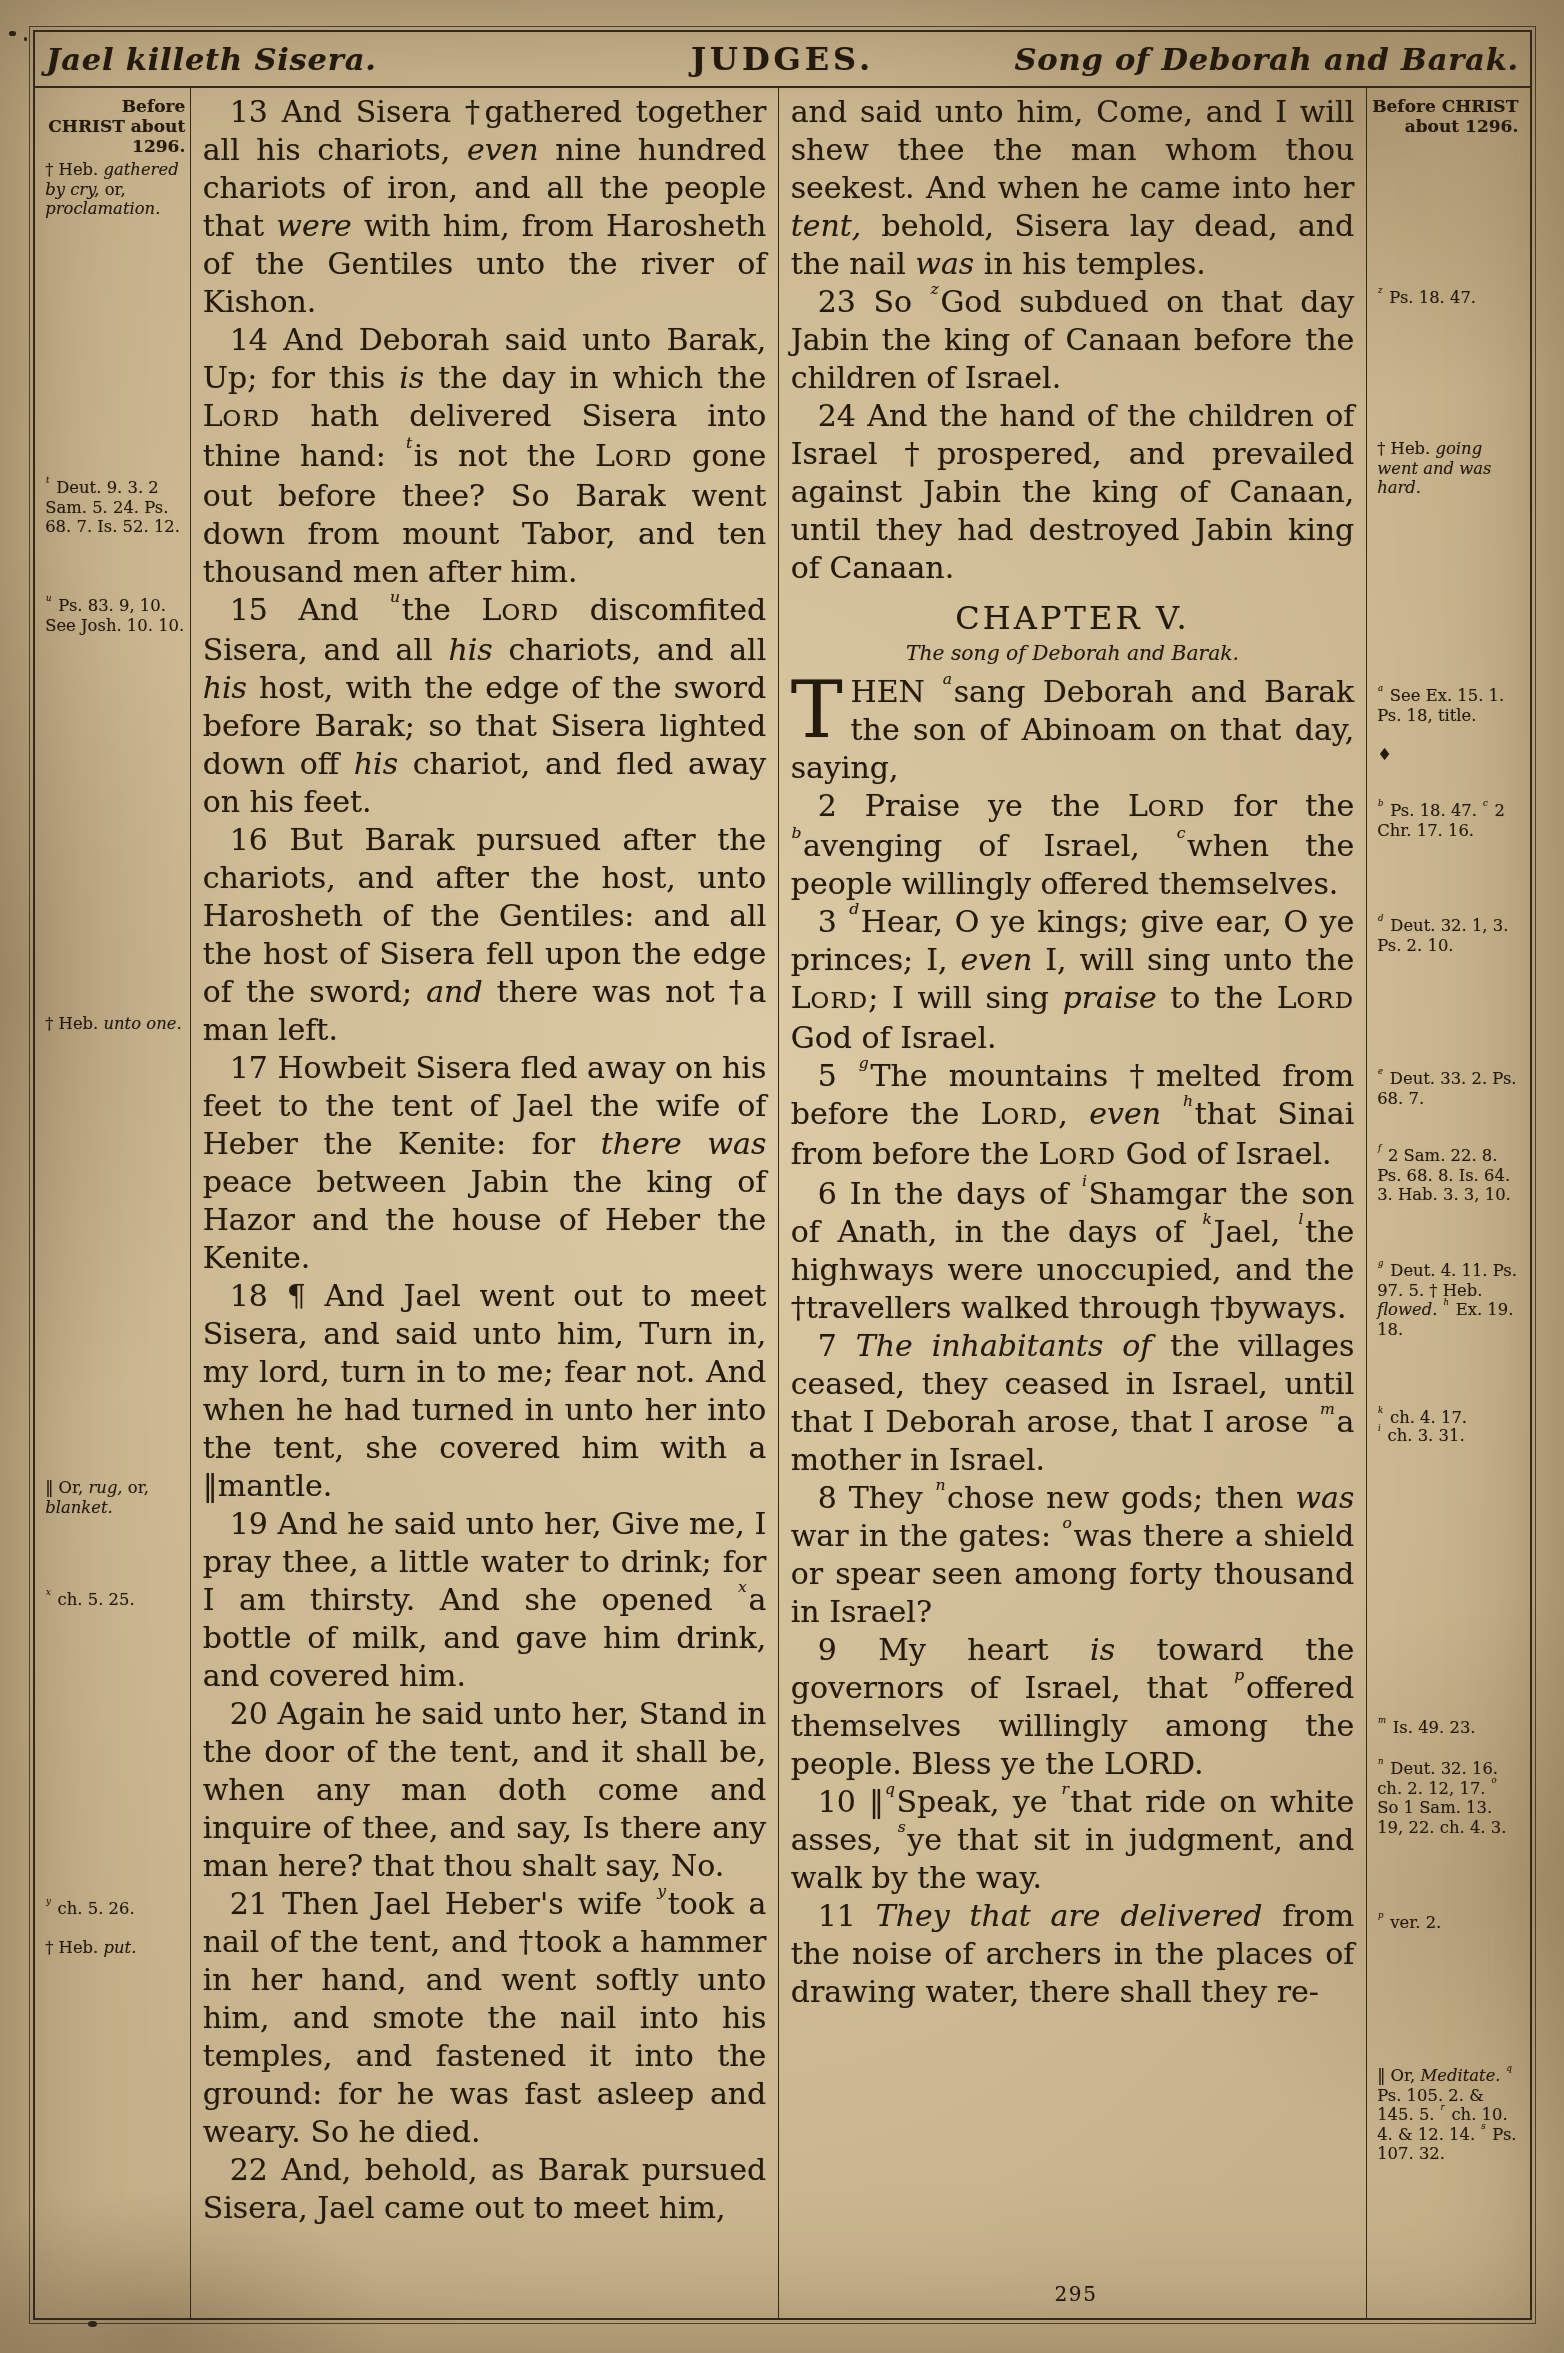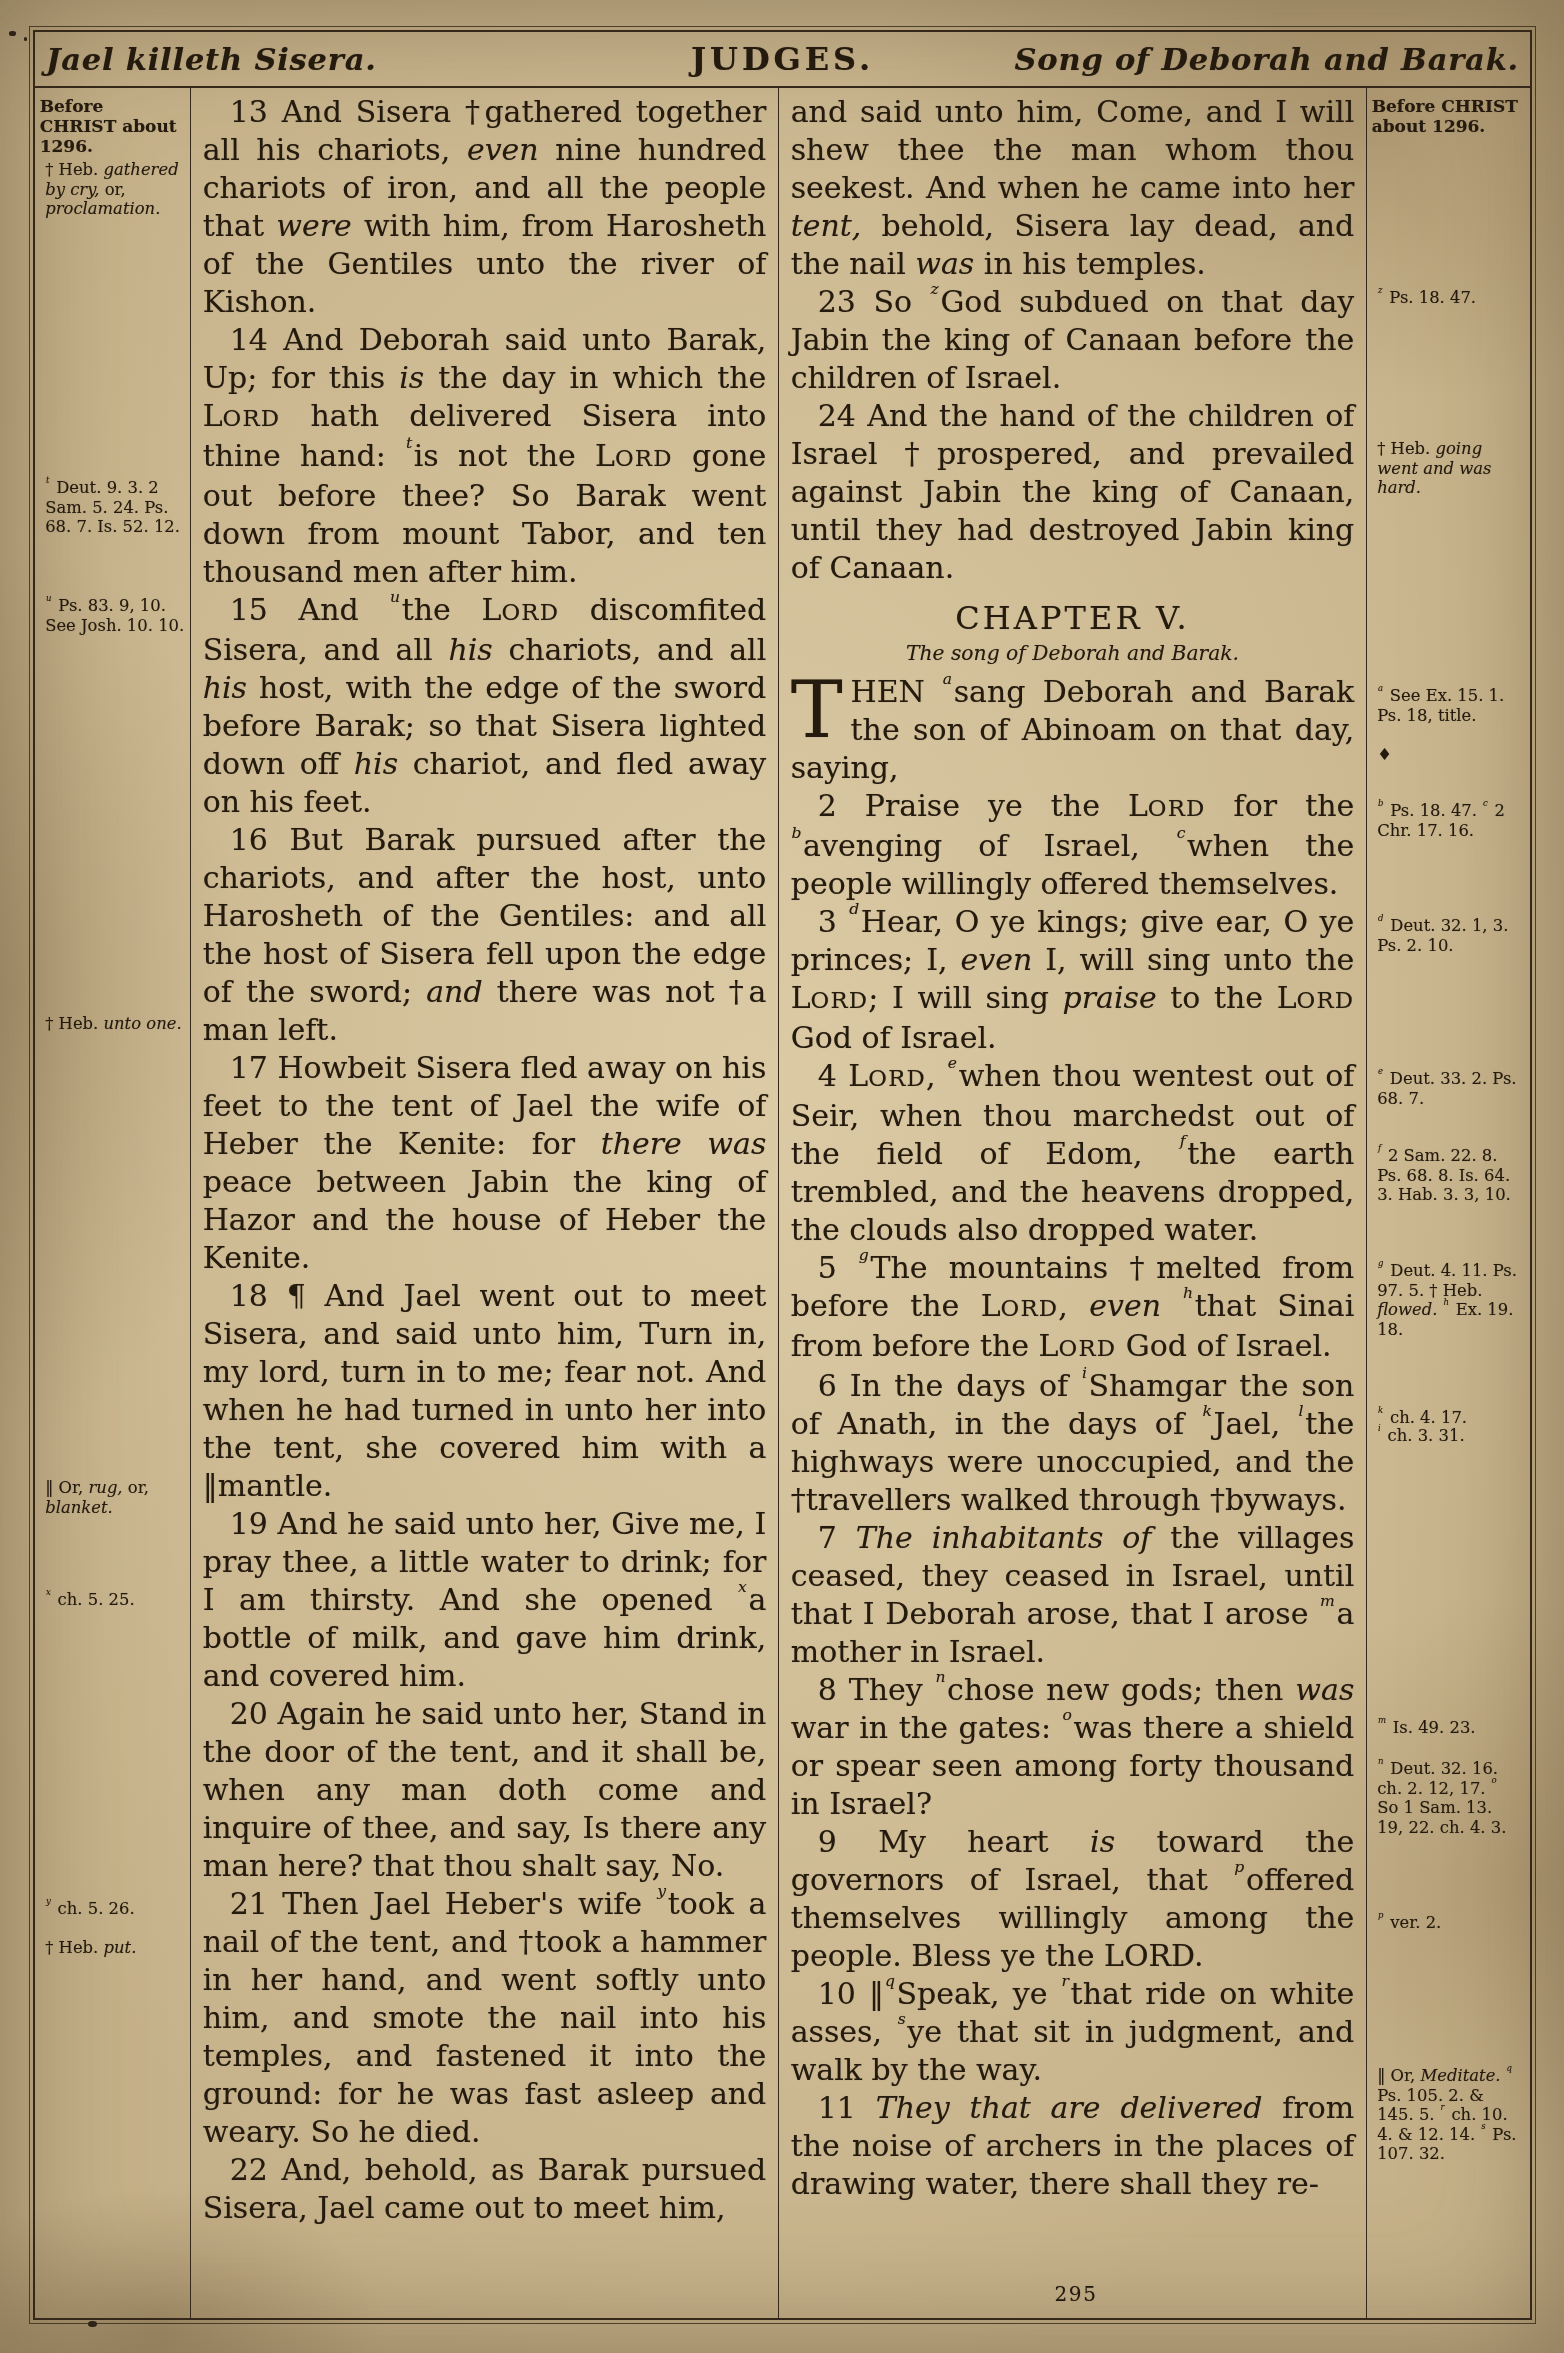--- a/index.html
+++ b/index.html
@@ -19,21 +19,21 @@
   }
   .frame{position:absolute;left:33px;right:33px;top:30px;bottom:34px;
     border:2.3px solid #35271a;outline:1.6px solid rgba(53,39,26,.8);outline-offset:3.1px;}
   .running-head{position:relative;height:56px;border-bottom:2.3px solid #35271a;
     display:flex;justify-content:space-between;align-items:center;padding:0 11px;}
   .rh-left,.rh-right{font-size:30.5px;font-weight:bold;font-style:italic;letter-spacing:0.8px;white-space:nowrap;z-index:1;}
   .rh-center{position:absolute;left:0;right:0;text-align:center;font-size:32px;font-weight:bold;letter-spacing:3.9px;}
   .columns{display:grid;grid-template-columns:156px 588px 588px 156px;height:2232px;}
   .margin-col{position:relative;font-size:16.4px;line-height:19.6px;}
   .mc-left,.tc-left,.tc-right{border-right:1.6px solid #35271a;}
-  .bc-heading{padding:7.8px 4.7px 0;text-align:left;font-size:17px;line-height:20.3px;font-weight:bold;}
+  .bc-heading{padding:7.8px 4.7px 0;text-align:right;font-size:17px;line-height:20.3px;font-weight:bold;}
   .notes{position:absolute;left:0;right:0;top:0;bottom:0;}
   .note{position:absolute;left:10.2px;right:4.7px;margin:0;}
   .text-col{font-size:30px;line-height:38px;padding:4.7px 11.7px 0;text-align:justify;overflow:hidden;}
   .verse{margin:0;text-indent:27px;}
   .no-indent{text-indent:0;}
   sup.ref{font-size:0.52em;font-style:italic;line-height:0;position:relative;top:-0.45em;margin:0 1.6px 0 0.8px;}
   .sc{font-size:0.76em;letter-spacing:1.2px;}
   .chapter-heading{margin:12.5px 0 4.7px;text-align:center;font-size:32px;font-weight:normal;letter-spacing:3.1px;text-indent:0;}
   .chapter-subtitle{margin:0 0 7.8px;text-align:center;font-style:italic;font-size:20.3px;line-height:23.5px;}
   .dropcap{float:left;font-size:78px;line-height:64px;padding:4.7px 7.8px 0 0;}
@@ -95,21 +95,20 @@
             <p class="verse">24 And the hand of the children of Israel †prospered, and prevailed against Jabin the king of Canaan, until they had destroyed Jabin king of Canaan.</p>
           </div>
         <h2 class="chapter-heading">CHAPTER V.</h2>
         <div class="chapter-subtitle">The song of Deborah and Barak.</div>
         <p class="verse no-indent">
           <span class="dropcap">T</span><span>HEN <sup class="ref">a</sup>sang Deborah and Barak the son of Abinoam on that day, saying,</span>
         </p>
         <div>
             <p class="verse">2 Praise ye the L<span class="sc">ORD</span> for the <sup class="ref">b</sup>avenging of Israel, <sup class="ref">c</sup>when the people willingly offered themselves.</p>
             <p class="verse">3 <sup class="ref">d</sup>Hear, O ye kings; give ear, O ye princes; I, <i>even</i> I, will sing unto the L<span class="sc">ORD</span>; I will sing <i>praise</i> to the L<span class="sc">ORD</span> God of Israel.</p>
-            <p class="verse">4 L<span class="sc">ORD</span>, <sup class="ref">e</sup>when thou wentest out of Seir, when thou marchedst out of the field of Edom, <sup class="ref">f</sup>the earth trembled, and the heavens dropped, the clouds also dropped water.</p>
             <p class="verse">5 <sup class="ref">g</sup>The mountains †melted from before the L<span class="sc">ORD</span>, <i>even</i> <sup class="ref">h</sup>that Sinai from before the L<span class="sc">ORD</span> God of Israel.</p>
             <p class="verse">6 In the days of <sup class="ref">i</sup>Shamgar the son of Anath, in the days of <sup class="ref">k</sup>Jael, <sup class="ref">l</sup>the highways were unoccupied, and the †travellers walked through †byways.</p>
             <p class="verse">7 <i>The inhabitants of</i> the villages ceased, they ceased in Israel, until that I Deborah arose, that I arose <sup class="ref">m</sup>a mother in Israel.</p>
             <p class="verse">8 They <sup class="ref">n</sup>chose new gods; then <i>was</i> war in the gates: <sup class="ref">o</sup>was there a shield or spear seen among forty thousand in Israel?</p>
             <p class="verse">9 My heart <i>is</i> toward the governors of Israel, that <sup class="ref">p</sup>offered themselves willingly among the people. Bless ye the LORD.</p>
             <p class="verse">10 ‖<sup class="ref">q</sup>Speak, ye <sup class="ref">r</sup>that ride on white asses, <sup class="ref">s</sup>ye that sit in judgment, and walk by the way.</p>
             <p class="verse">11 <i>They that are delivered</i> from the noise of archers in the places of drawing water, there shall they re-</p>
           </div>
       </div>
 

